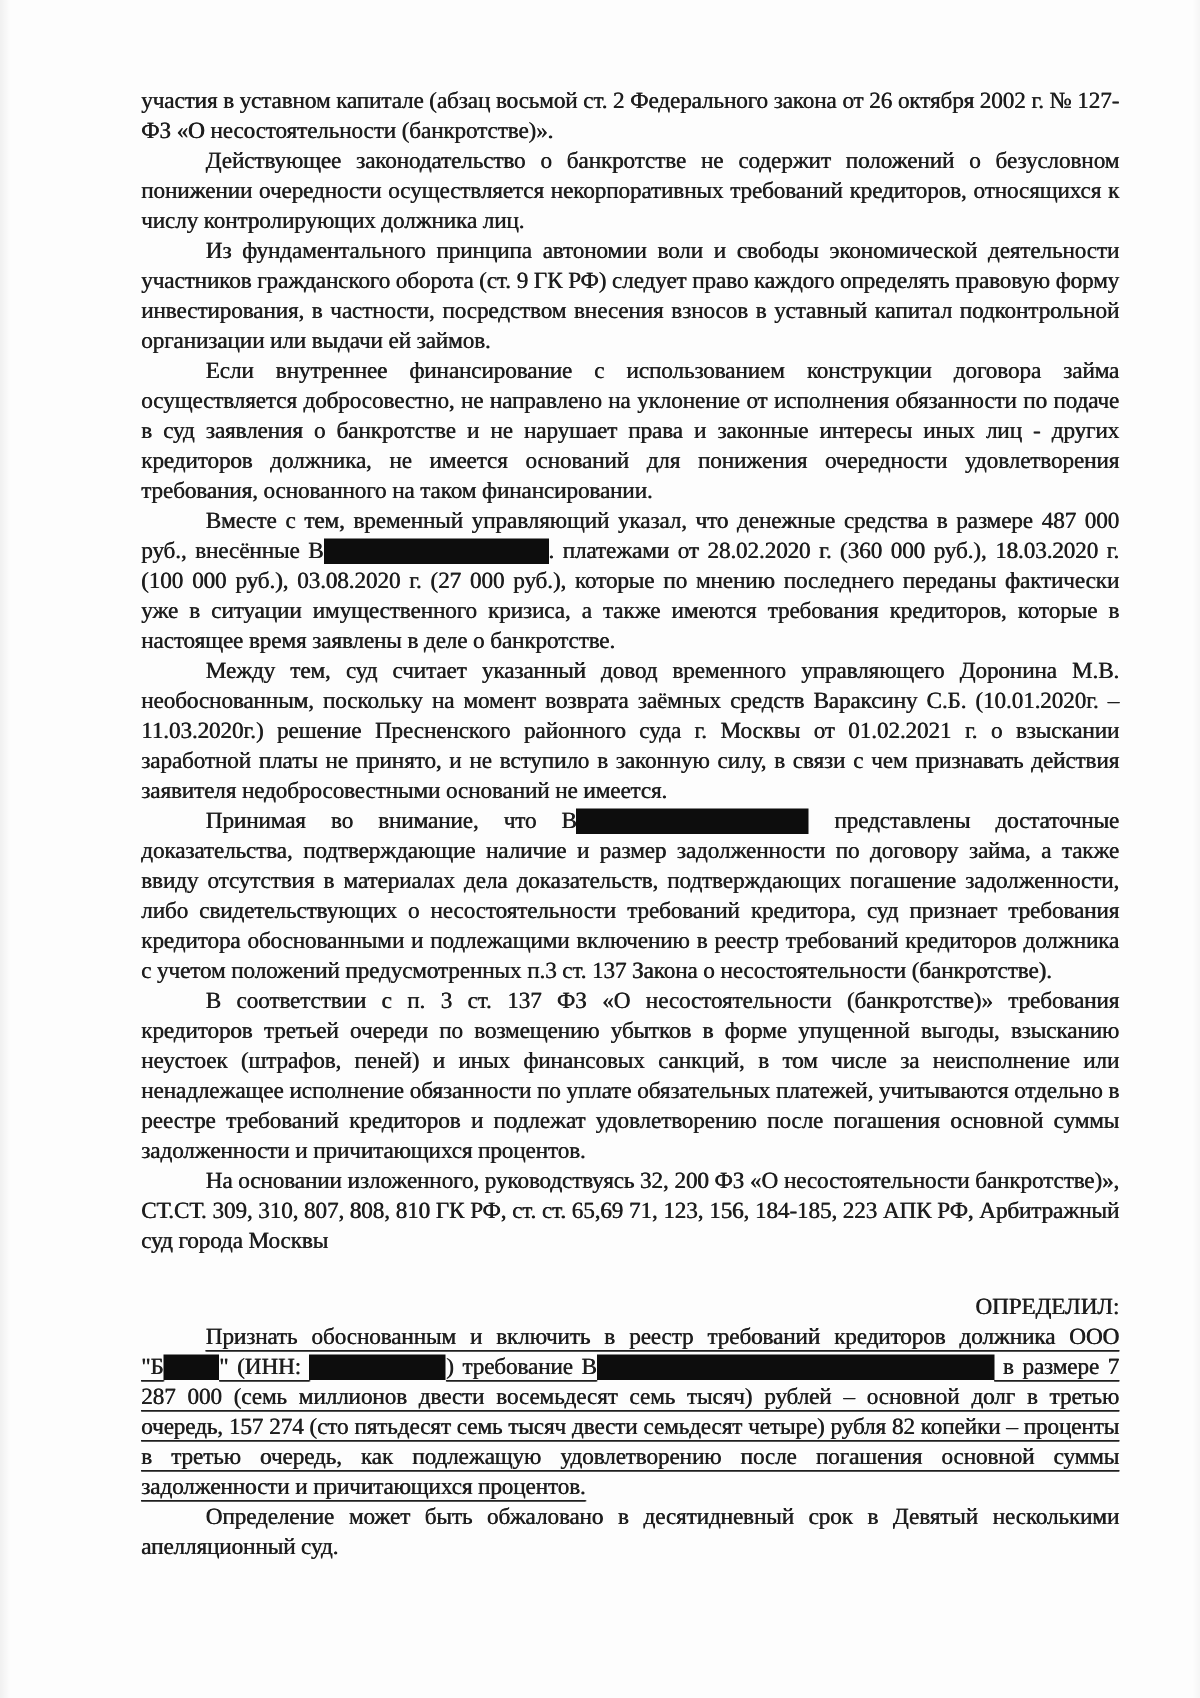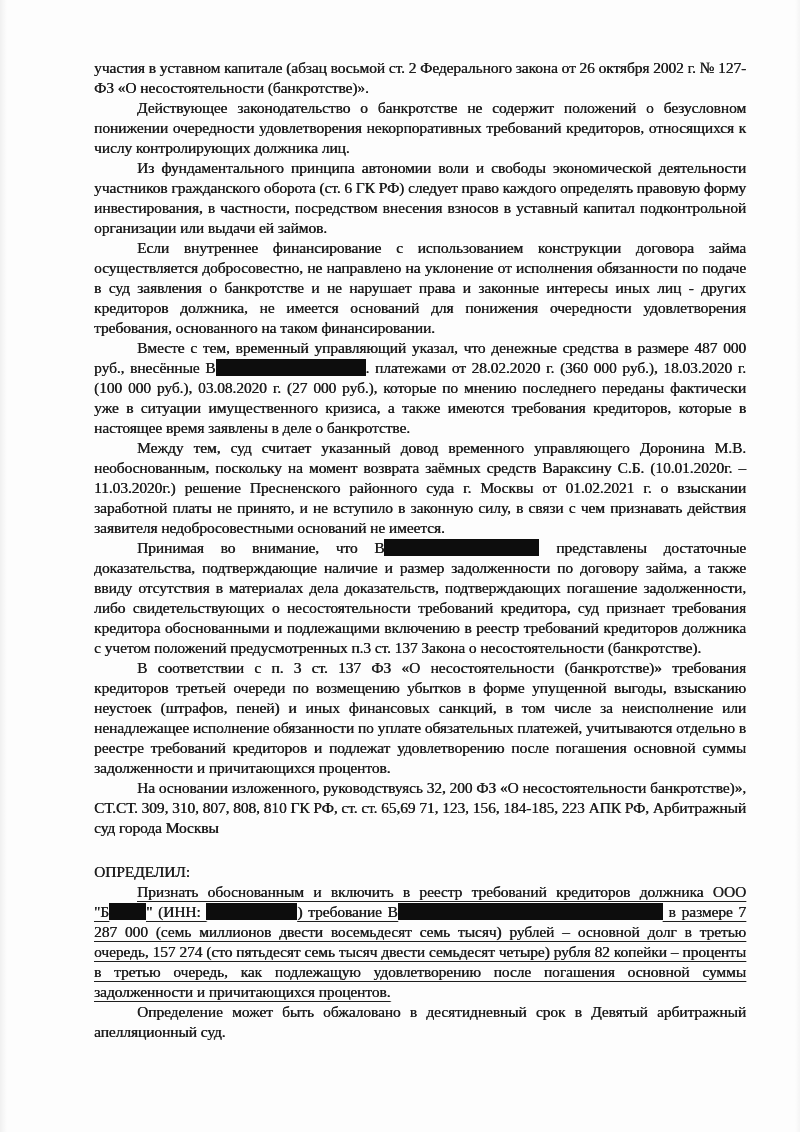--- a/index.html
+++ b/index.html
@@ -23,45 +23,45 @@
     left:94px; top:58px; width:652px;
     font-size:15.5px;
     line-height:20px;
     text-align:justify;
     letter-spacing:-0.1px;
     
     text-shadow:0.35px 0 0 currentColor;
   }
   p.para { text-indent:43px; }
   p.para.noindent { text-indent:0; }
-  p.para.centered { text-align:left; text-indent:0; margin-top:24px; }
+  p.para.centered { text-align:right; text-indent:0; margin-top:24px; }
   p.para.resolution {
     text-decoration-line:underline;
     text-decoration-style:double;
     text-decoration-color:var(--underline, #a8403a);
     text-decoration-thickness:5px;
     text-underline-offset:4px;
     text-decoration:underline;
   }
   .redact {
     background:var(--redaction, #0d0d0d);
     text-shadow:none;
   }
 </style>
 </head>
 <body style="--underline: #a8403a; --redaction: #0d0d0d; color: rgb(30, 30, 30);">
 
 <div class="page">
   <div class="doc">
       <p class="para body noindent">участия в уставном капитале (абзац восьмой ст. 2 Федерального закона от 26 октября 2002 г. № 127-ФЗ «О несостоятельности (банкротстве)».</p>
-      <p class="para body">Действующее законодательство о банкротстве не содержит положений о безусловном понижении очередности удовлетворения некорпоративных требований кредиторов, относящихся к числу контролирующих должника лиц.</p>
-      <p class="para body">Из фундаментального принципа автономии воли и свободы экономической деятельности участников гражданского оборота (ст. 6 ГК РФ) следует право каждого определять правовую форму инвестирования, в частности, посредством внесения взносов в уставный капитал подконтрольной организации или выдачи ей займов.</p>
+      <p class="para body">Действующее законодательство о банкротстве не содержит положений о безусловном понижении очередности осуществляется некорпоративных требований кредиторов, относящихся к числу контролирующих должника лиц.</p>
+      <p class="para body">Из фундаментального принципа автономии воли и свободы экономической деятельности участников гражданского оборота (ст. 9 ГК РФ) следует право каждого определять правовую форму инвестирования, в частности, посредством внесения взносов в уставный капитал подконтрольной организации или выдачи ей займов.</p>
       <p class="para body">Если внутреннее финансирование с использованием конструкции договора займа осуществляется добросовестно, не направлено на уклонение от исполнения обязанности по подаче в суд заявления о банкротстве и не нарушает права и законные интересы иных лиц - других кредиторов должника, не имеется оснований для понижения очередности удовлетворения требования, основанного на таком финансировании.</p>
       <p class="para body">Вместе с тем, временный управляющий указал, что денежные средства в размере 487 000 руб., внесённые В<span class="redact" style="padding-left: 150px;"></span>. платежами от 28.02.2020 г. (360 000 руб.), 18.03.2020 г. (100 000 руб.), 03.08.2020 г. (27 000 руб.), которые по мнению последнего переданы фактически уже в ситуации имущественного кризиса, а также имеются требования кредиторов, которые в настоящее время заявлены в деле о банкротстве.</p>
       <p class="para body">Между тем, суд считает указанный довод временного управляющего Доронина М.В. необоснованным, поскольку на момент возврата заёмных средств Вараксину С.Б. (10.01.2020г. – 11.03.2020г.) решение Пресненского районного суда г. Москвы от 01.02.2021 г. о взыскании заработной платы не принято, и не вступило в законную силу, в связи с чем признавать действия заявителя недобросовестными оснований не имеется.</p>
       <p class="para body">Принимая во внимание, что В<span class="redact" style="padding-left: 155px;"></span> представлены достаточные доказательства, подтверждающие наличие и размер задолженности по договору займа, а также ввиду отсутствия в материалах дела доказательств, подтверждающих погашение задолженности, либо свидетельствующих о несостоятельности требований кредитора, суд признает требования кредитора обоснованными и подлежащими включению в реестр требований кредиторов должника с учетом положений предусмотренных п.3 ст. 137 Закона о несостоятельности (банкротстве).</p>
       <p class="para body">В соответствии с п. 3 ст. 137 ФЗ «О несостоятельности (банкротстве)» требования кредиторов третьей очереди по возмещению убытков в форме упущенной выгоды, взысканию неустоек (штрафов, пеней) и иных финансовых санкций, в том числе за неисполнение или ненадлежащее исполнение обязанности по уплате обязательных платежей, учитываются отдельно в реестре требований кредиторов и подлежат удовлетворению после погашения основной суммы задолженности и причитающихся процентов.</p>
       <p class="para body">На основании изложенного, руководствуясь 32, 200 ФЗ «О несостоятельности банкротстве)», СТ.СТ. 309, 310, 807, 808, 810 ГК РФ, ст. ст. 65,69 71, 123, 156, 184-185, 223 АПК РФ, Арбитражный суд города Москвы</p>
       <p class="para centered">ОПРЕДЕЛИЛ:</p>
       <p class="para resolution">Признать обоснованным и включить в реестр требований кредиторов должника ООО "Б<span class="redact" style="padding-left: 37px;"></span>" (ИНН: <span class="redact" style="padding-left: 91px;"></span>) требование В<span class="redact" style="padding-left: 265px;"></span> в размере 7 287 000 (семь миллионов двести восемьдесят семь тысяч) рублей – основной долг в третью очередь, 157 274 (сто пятьдесят семь тысяч двести семьдесят четыре) рубля 82 копейки – проценты в третью очередь, как подлежащую удовлетворению после погашения основной суммы задолженности и причитающихся процентов.</p>
-      <p class="para body">Определение может быть обжаловано в десятидневный срок в Девятый арбитражный апелляционный суд.</p>
+      <p class="para body">Определение может быть обжаловано в десятидневный срок в Девятый несколькими апелляционный суд.</p>
     </div>
 </div>
 
 </body></html>

